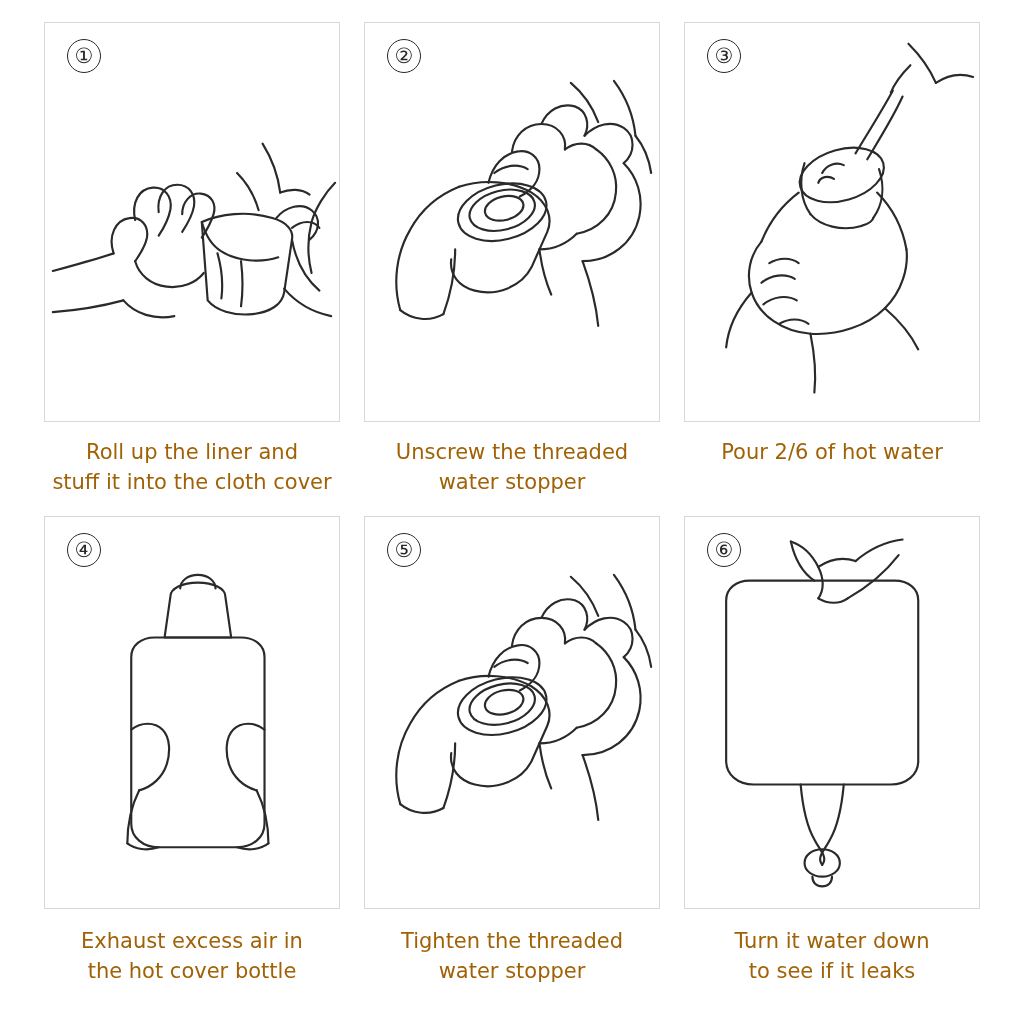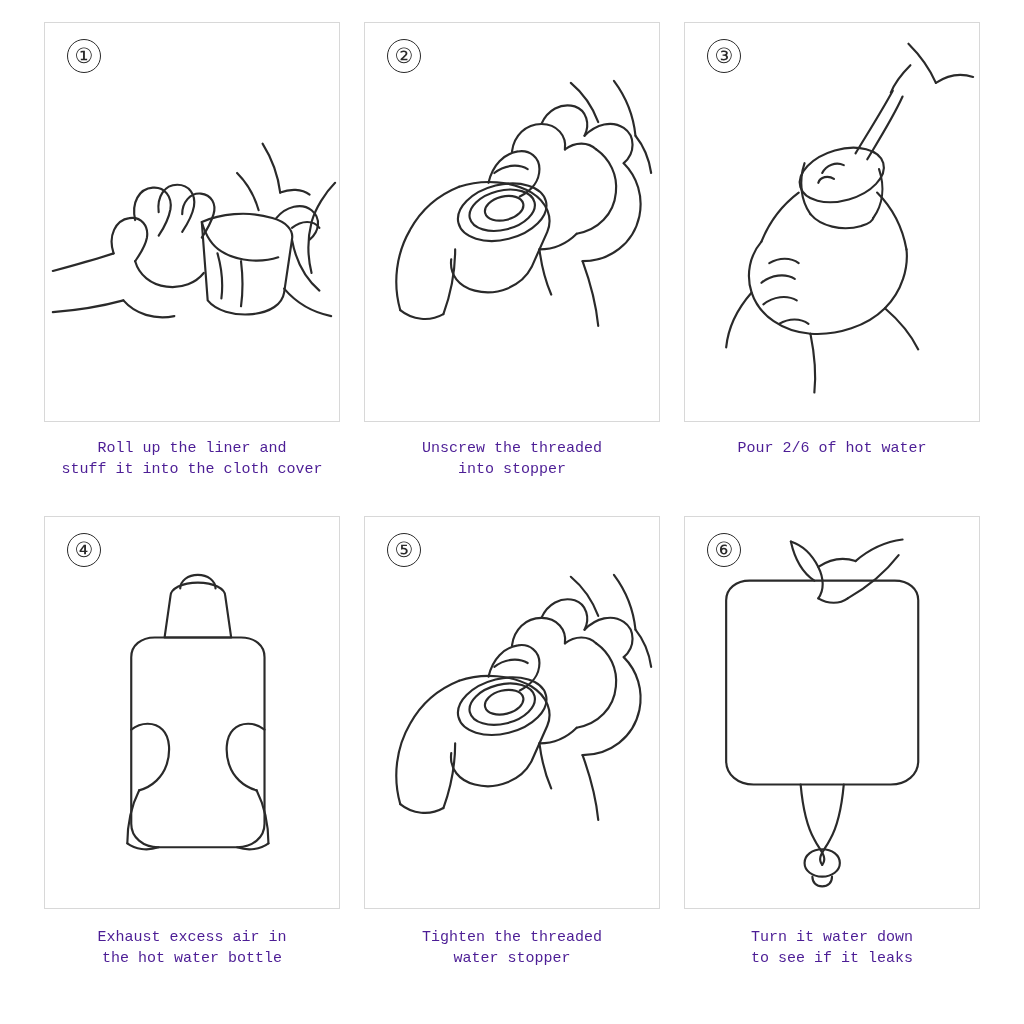--- a/index.html
+++ b/index.html
@@ -68,26 +68,25 @@
     inset: 0;
   }
   .art svg {
     width: 100%;
     height: 100%;
     display: block;
   }
   .caption {
     margin-top: 16px;
     text-align: center;
-    font-size: 15px;
+    font-size: 21px;
     line-height: 1.42;
-    color: #4c1d95;
+    color: #a16207;
     white-space: pre-line;
     padding: 0 4px;
-    font-family: Liberation Mono, monospace;
   }
   .row-2 .caption {
     margin-top: 18px;
   }
 </style>
 </head>
 <body>
 
 <div class="sheet">
 
@@ -157,21 +156,21 @@
             <path d="M216 212 C206 222 192 228 178 228"></path>
             <path d="M222 240 C230 262 236 286 238 306"></path>
             <path d="M178 228 C180 244 184 260 190 274"></path>
             <path d="M254 56 C266 72 274 92 276 112"></path>
             <path d="M210 58 C222 68 232 82 238 98"></path>
             <path d="M276 112 C284 122 290 136 292 150"></path>
           </svg>
         </div>
       </div>
       <div class="caption">Unscrew the threaded
-into stopper</div>
+water stopper</div>
     </div>
 
     <div class="step">
       <div class="panel">
         <div class="badge">③</div>
         <div class="art">
           <svg viewBox="0 0 300 400" fill="none" stroke="#2a2a2a" stroke-width="2.2" stroke-linecap="round" stroke-linejoin="round">
 
             <path d="M228 18 C240 30 250 44 256 58"></path>
             <path d="M256 58 C268 50 282 48 294 52"></path>
@@ -223,21 +222,21 @@
             <path d="M88 214 C98 206 112 206 120 214 C128 222 128 238 124 250 C120 262 110 272 96 276"></path>
             <path d="M96 276 C88 292 84 312 84 330"></path>
             <path d="M224 214 C214 206 200 206 192 214 C184 222 184 238 188 250 C192 262 202 272 216 276"></path>
             <path d="M216 276 C224 292 228 312 228 330"></path>
             <path d="M84 330 C92 336 104 338 116 334"></path>
             <path d="M228 330 C220 336 208 338 196 334"></path>
           </svg>
         </div>
       </div>
       <div class="caption">Exhaust excess air in
-the hot water bottle</div>
+the hot cover bottle</div>
     </div>
 
     <div class="step">
       <div class="panel">
         <div class="badge">⑤</div>
         <div class="art">
           <svg viewBox="0 0 300 393" fill="none" stroke="#2a2a2a" stroke-width="2.2" stroke-linecap="round" stroke-linejoin="round">
             <path d="M36 290 C28 262 32 232 46 208 C58 186 76 172 96 164"></path>
             <path d="M36 290 C48 300 66 302 80 294"></path>
             <path d="M80 294 C88 272 92 250 92 228"></path>

